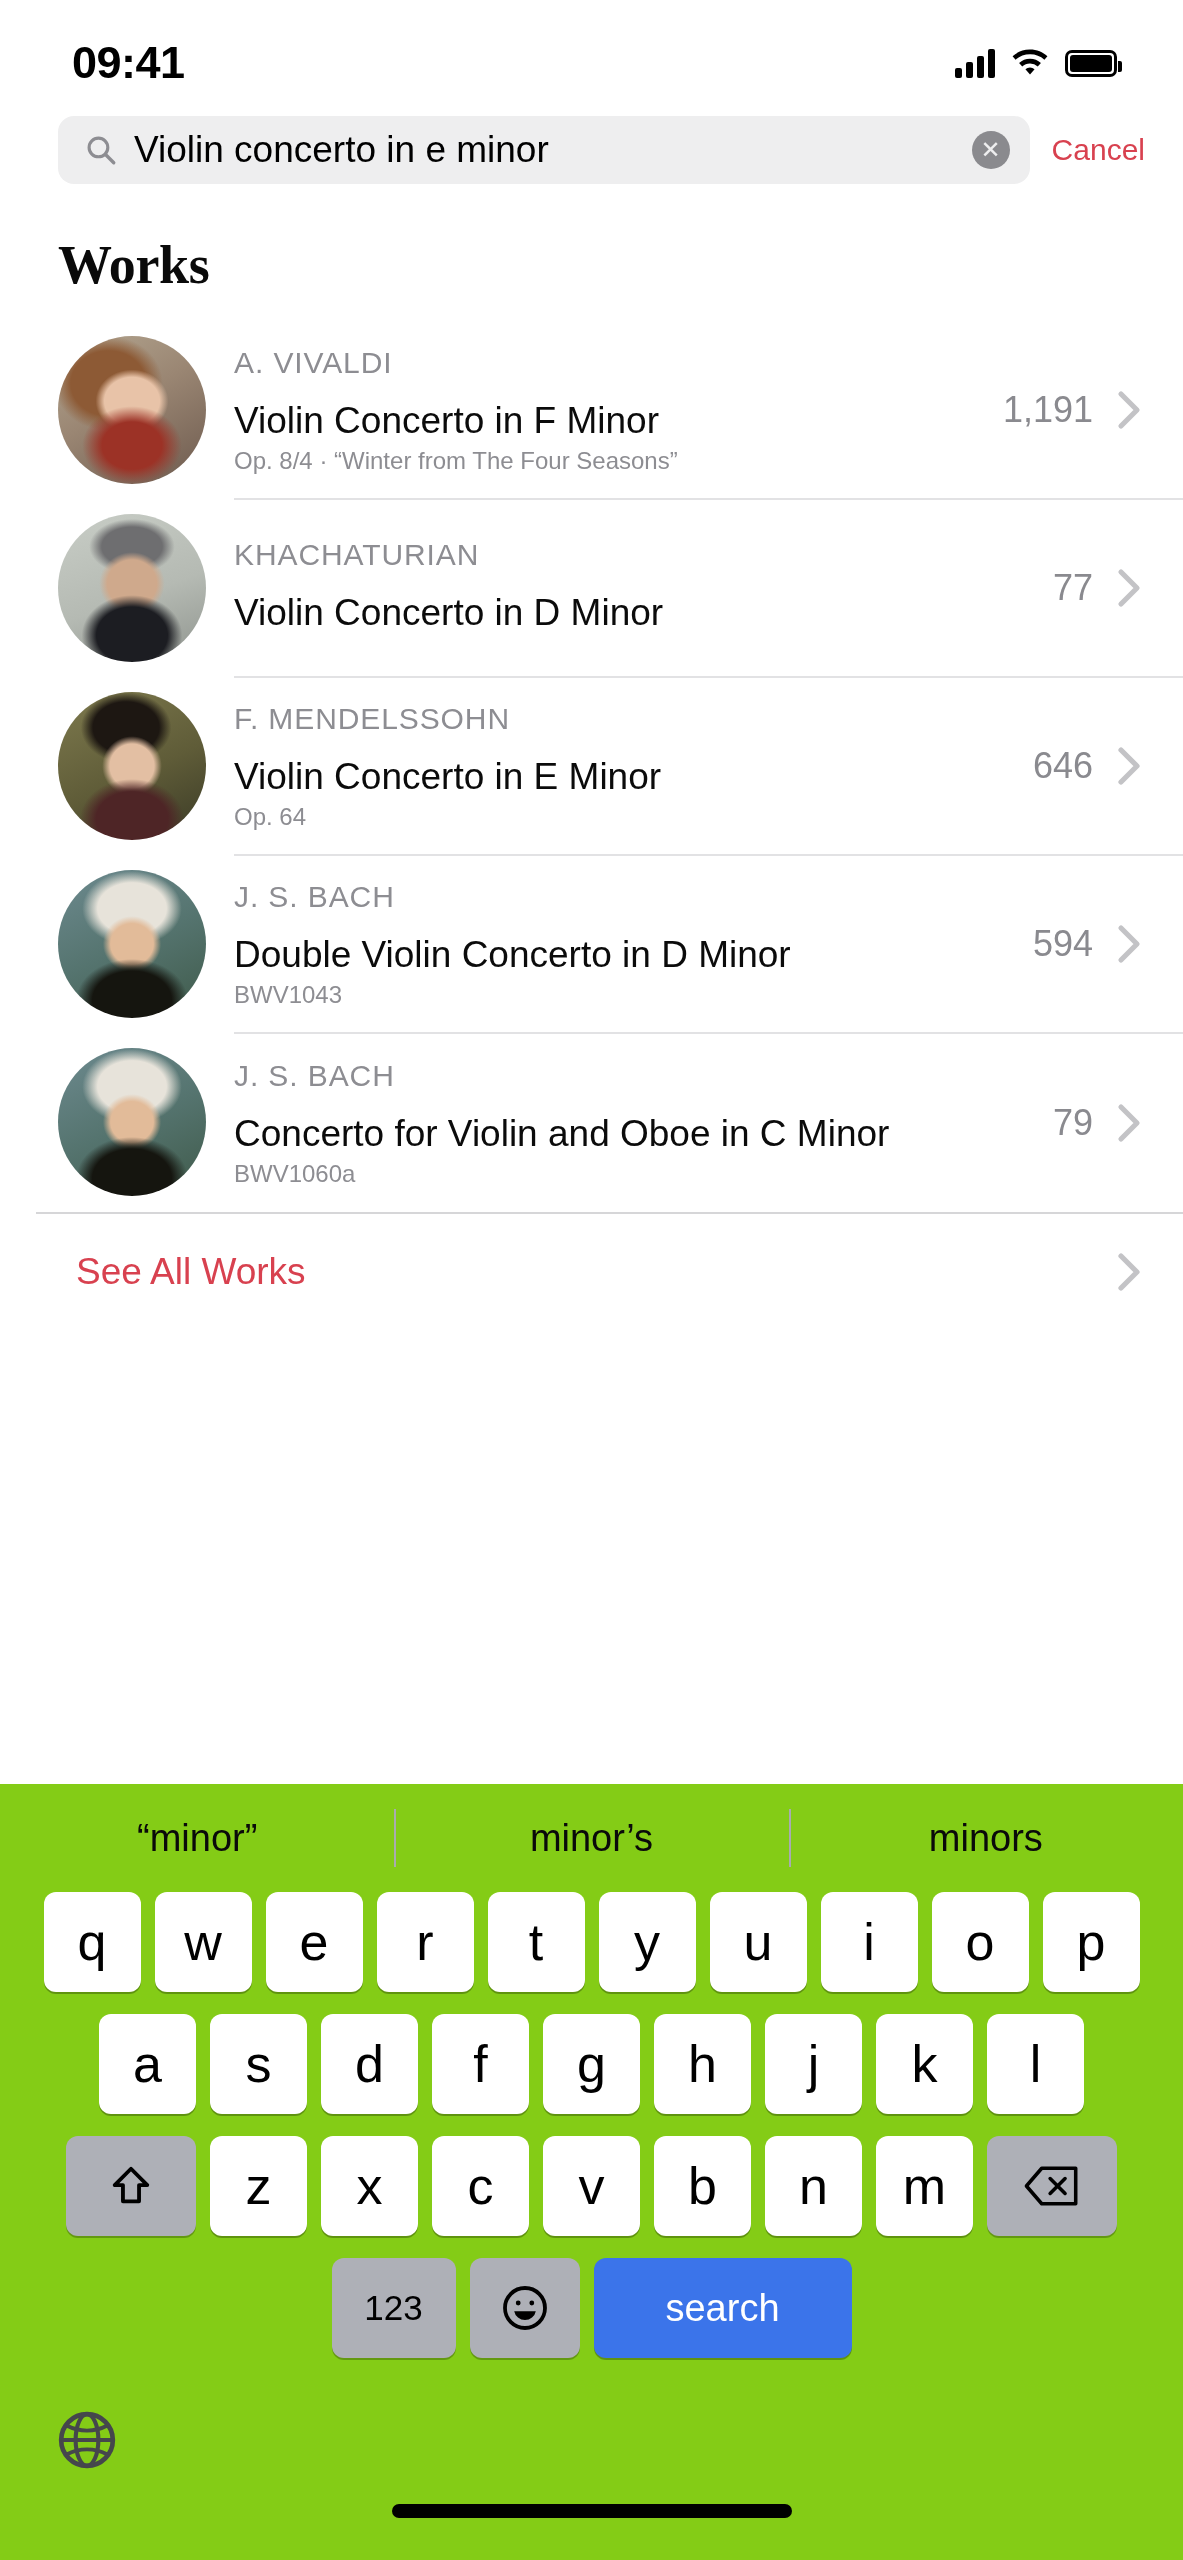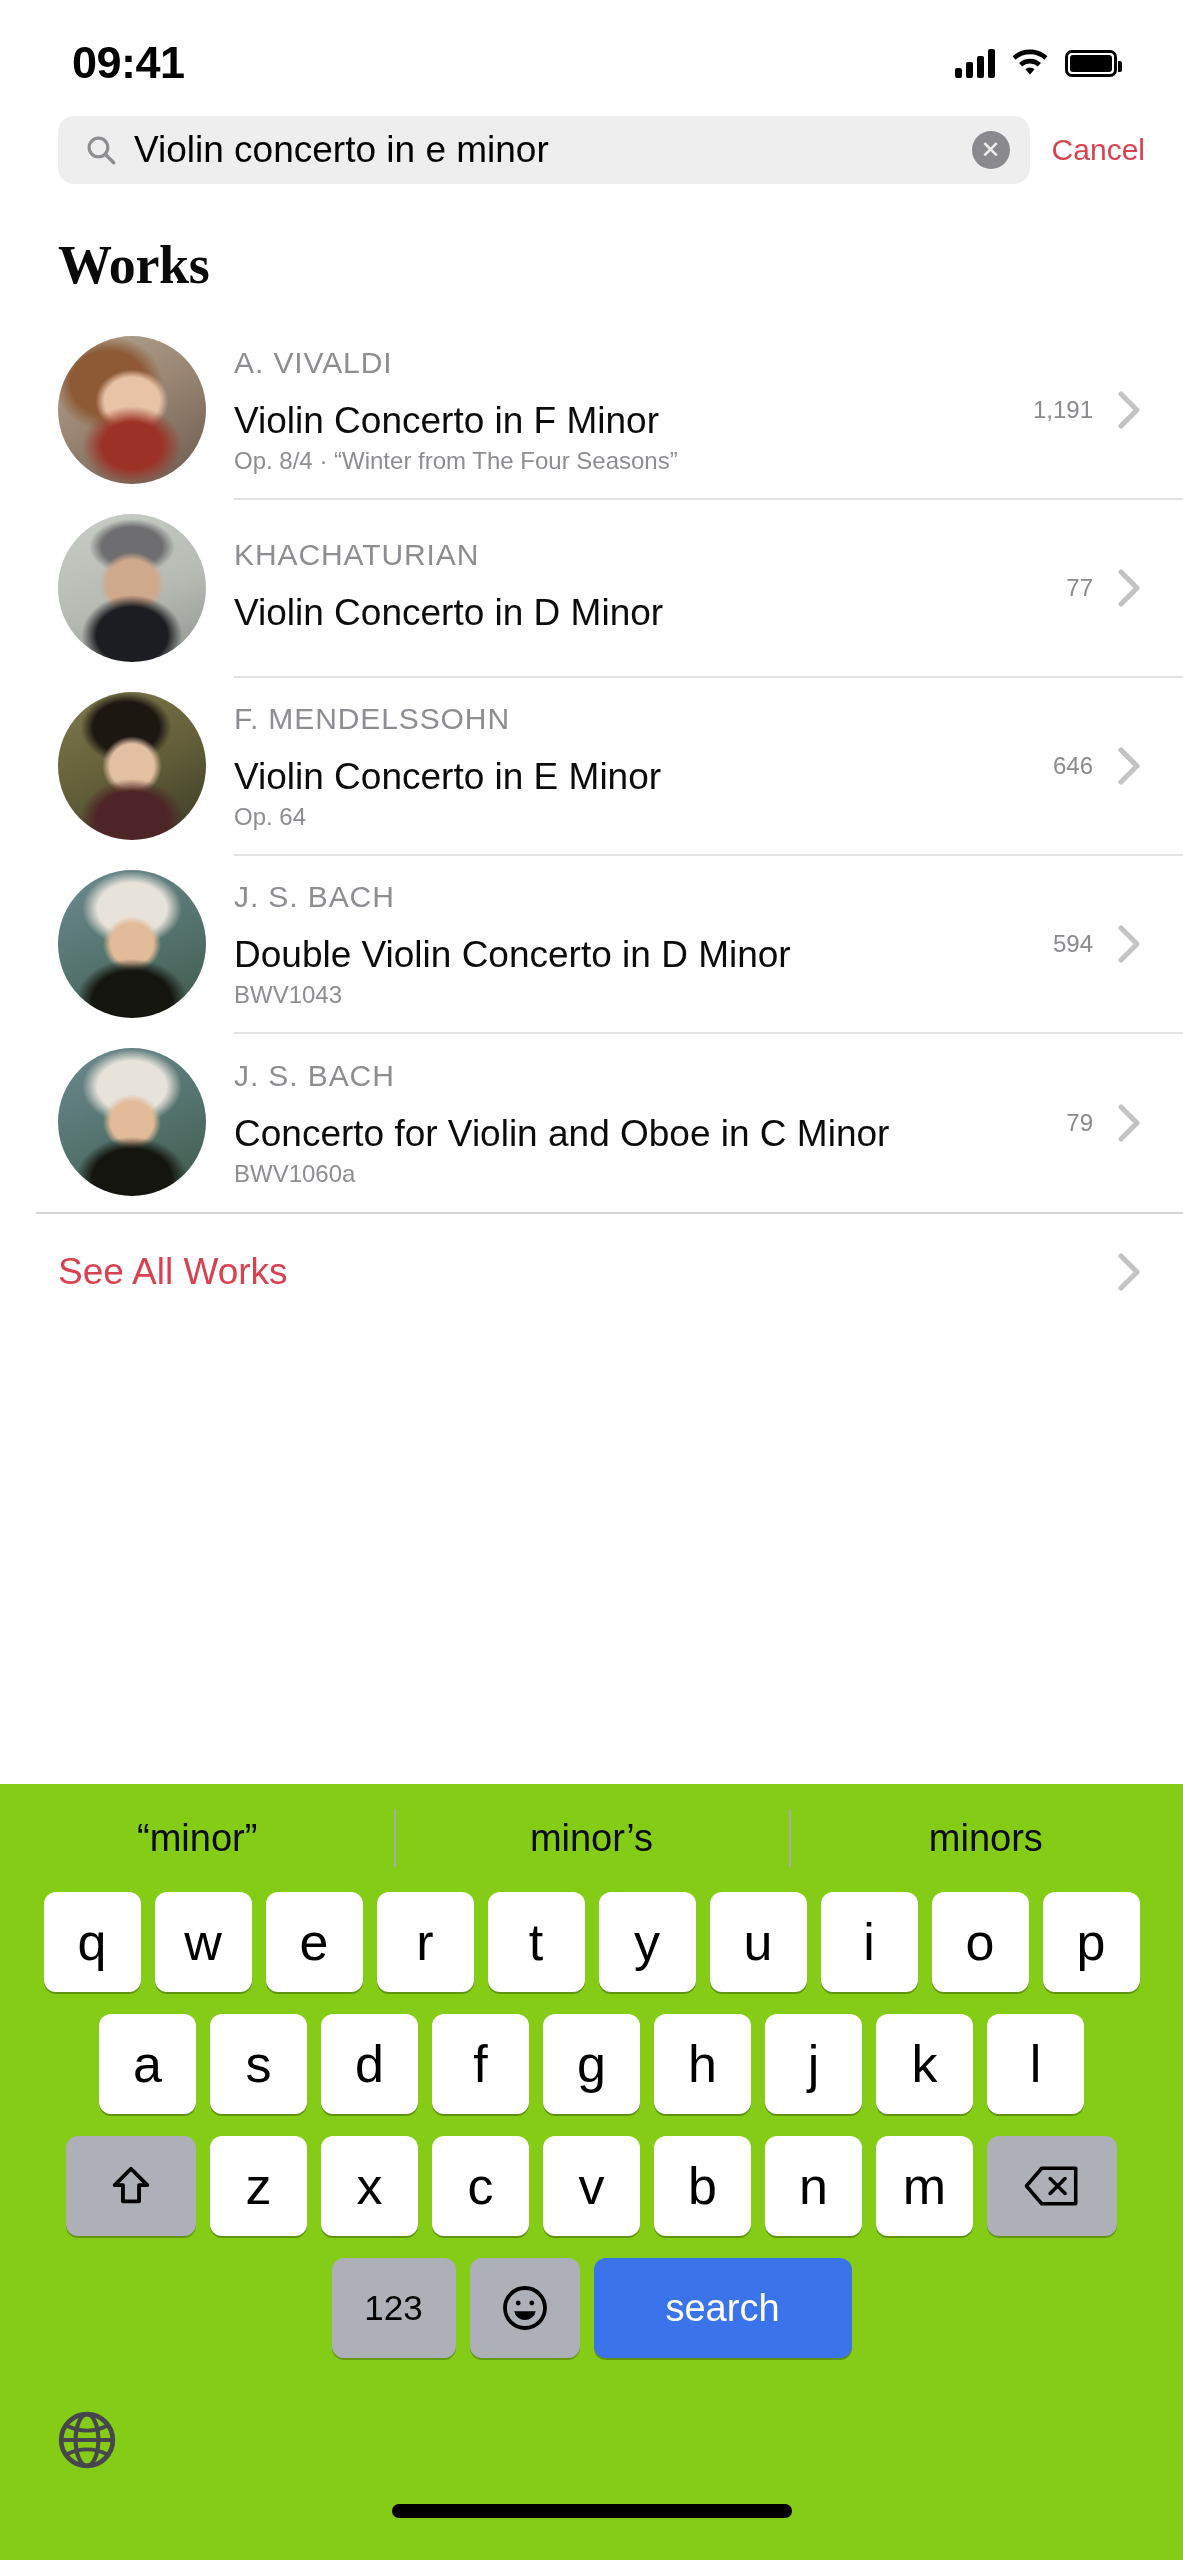--- a/index.html
+++ b/index.html
@@ -103,33 +103,33 @@
   .r-title {
     font-size: 37px; color: #0b0b0b; margin-bottom: 5px;
     white-space: nowrap; overflow: hidden; margin-top: 20px;
   }
   .r-sub {
     font-size: 24px; color: #8d8d92;
     white-space: nowrap; overflow: hidden;
   }
   .r-sub:empty { display: none; }
   .r-count {
-    font-size: 24px; color: #8a8a8f; flex: 0 0 auto;
+    font-size: 36px; color: #8a8a8f; flex: 0 0 auto;
     margin-left: 20px; white-space: nowrap;
   }
   .chev {
     flex: 0 0 auto; margin-left: 24px; width: 24px; height: 40px;
   }
   .see-all-wrap { padding-left: 58px; }
   .see-all {
     display: flex; align-items: center; justify-content: space-between;
     border-top: 2px solid #d6d6d8;
     height: 118px; padding-right: 42px; margin-left: -22px; padding-left: 22px;
   }
-  .see-all-label { font-size: 37px; color: #d8414f; }
+  .see-all-label { font-size: 37px; color: #d8414f; margin-left: 18px; }
 
   
   .keyboard {
     flex: 0 0 auto; background: #84cc16;
     padding-bottom: 0;
   }
   .suggestion-bar {
     height: 108px; display: flex; align-items: center;
   }
   .suggestion {

